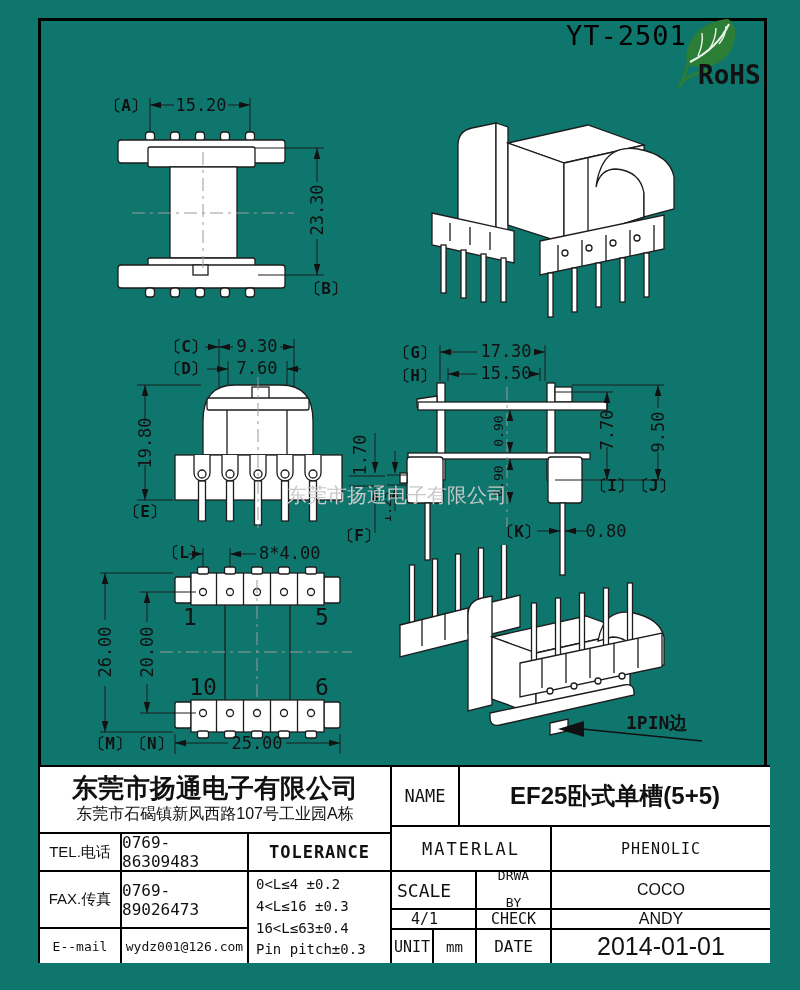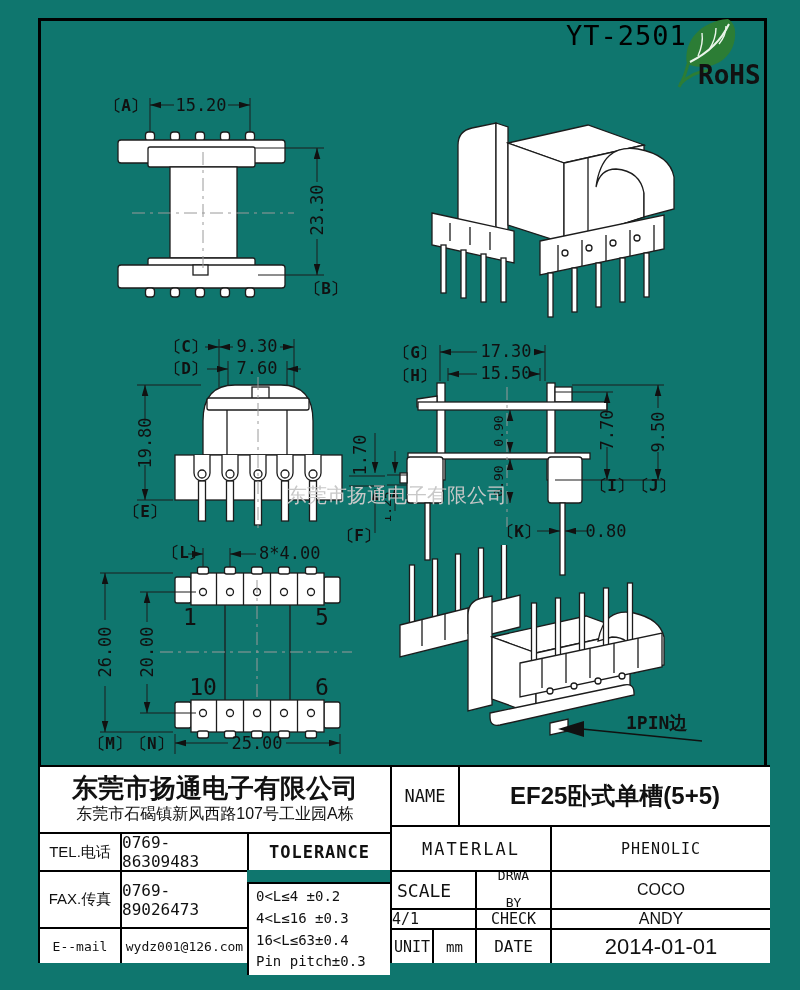--- a/index.html
+++ b/index.html
@@ -327,39 +327,39 @@
 
   <div class="tb cn" style="left:38px;top:765px;width:352px;height:67px;flex-direction:column;justify-content:center;">
     <div style="font-size:26px;font-weight:600;line-height:1.15;">东莞市扬通电子有限公司</div>
     <div style="font-size:16px;">东莞市石碣镇新风西路107号工业园A栋</div>
   </div>
   <div class="tb cn" style="left:38px;top:832px;width:82px;height:38px;font-size:15px;">TEL.电话</div>
   <div class="tb" style="left:120px;top:832px;width:127px;height:38px;font-size:16px;">0769-86309483</div>
   <div class="tb" style="left:247px;top:832px;width:143px;height:38px;font-size:17px;letter-spacing:1px;font-weight:bold;">TOLERANCE</div>
   <div class="tb cn" style="left:38px;top:870px;width:82px;height:57px;font-size:15px;">FAX.传真</div>
   <div class="tb" style="left:120px;top:870px;width:127px;height:57px;font-size:16px;">0769-89026473</div>
-  <div class="tb" style="left:247px;top:870px;width:143px;height:93px;flex-direction:column;align-items:flex-start;justify-content:center;padding-left:7px;font-size:14px;line-height:1.55;margin-top:12px;">
+  <div class="tb" style="left:247px;top:870px;width:143px;height:93px;flex-direction:column;align-items:flex-start;justify-content:center;padding-left:7px;font-size:14px;line-height:1.55;">
     <div>0&lt;L≤4  ±0.2</div>
     <div>4&lt;L≤16 ±0.3</div>
     <div>16&lt;L≤63±0.4</div>
     <div>Pin pitch±0.3</div>
   </div>
   <div class="tb" style="left:38px;top:927px;width:82px;height:36px;font-size:13px;">E--mail</div>
   <div class="tb" style="left:120px;top:927px;width:127px;height:36px;font-size:13px;">wydz001@126.com</div>
 
   <div class="tb" style="left:390px;top:765px;width:68px;height:60px;font-size:17px;">NAME</div>
   <div class="tb cn" style="left:458px;top:765px;width:312px;height:60px;font-size:24px;font-weight:bold;">EF25卧式单槽(5+5)</div>
   <div class="tb" style="left:390px;top:825px;width:160px;height:45px;font-size:17px;letter-spacing:2px;">MATERLAL</div>
   <div class="tb" style="left:550px;top:825px;width:220px;height:45px;font-size:15px;letter-spacing:1px;">PHENOLIC</div>
   <div class="tb" style="left:390px;top:870px;width:85px;height:38px;font-size:18px;justify-content:flex-start;padding-left:5px;">SCALE</div>
   <div class="tb" style="left:475px;top:870px;width:75px;height:38px;flex-direction:column;font-size:13px;line-height:1.15;gap:12px;">
     <div>DRWA</div>
     <div>BY</div>
   </div>
   <div class="tb cn" style="left:550px;top:870px;width:220px;height:38px;font-size:16px;">COCO</div>
-  <div class="tb" style="left:390px;top:908px;width:85px;height:20px;font-size:15px;justify-content:flex-start;padding-left:0;">4/1</div>
+  <div class="tb" style="left:390px;top:908px;width:85px;height:20px;font-size:15px;justify-content:flex-start;padding-left:19px;">4/1</div>
   <div class="tb" style="left:475px;top:908px;width:75px;height:20px;font-size:15px;">CHECK</div>
   <div class="tb cn" style="left:550px;top:908px;width:220px;height:20px;font-size:16px;">ANDY</div>
   <div class="tb" style="left:390px;top:928px;width:42px;height:35px;font-size:15px;">UNIT</div>
   <div class="tb" style="left:432px;top:928px;width:43px;height:35px;font-size:14px;">mm</div>
   <div class="tb" style="left:475px;top:928px;width:75px;height:35px;font-size:16px;">DATE</div>
-  <div class="tb cn" style="left:550px;top:928px;width:220px;height:35px;font-size:22px;">2014-01-01</div>
+  <div class="tb cn" style="left:550px;top:928px;width:220px;height:35px;font-size:25px;">2014-01-01</div>
 </div>
 
 </body></html>

